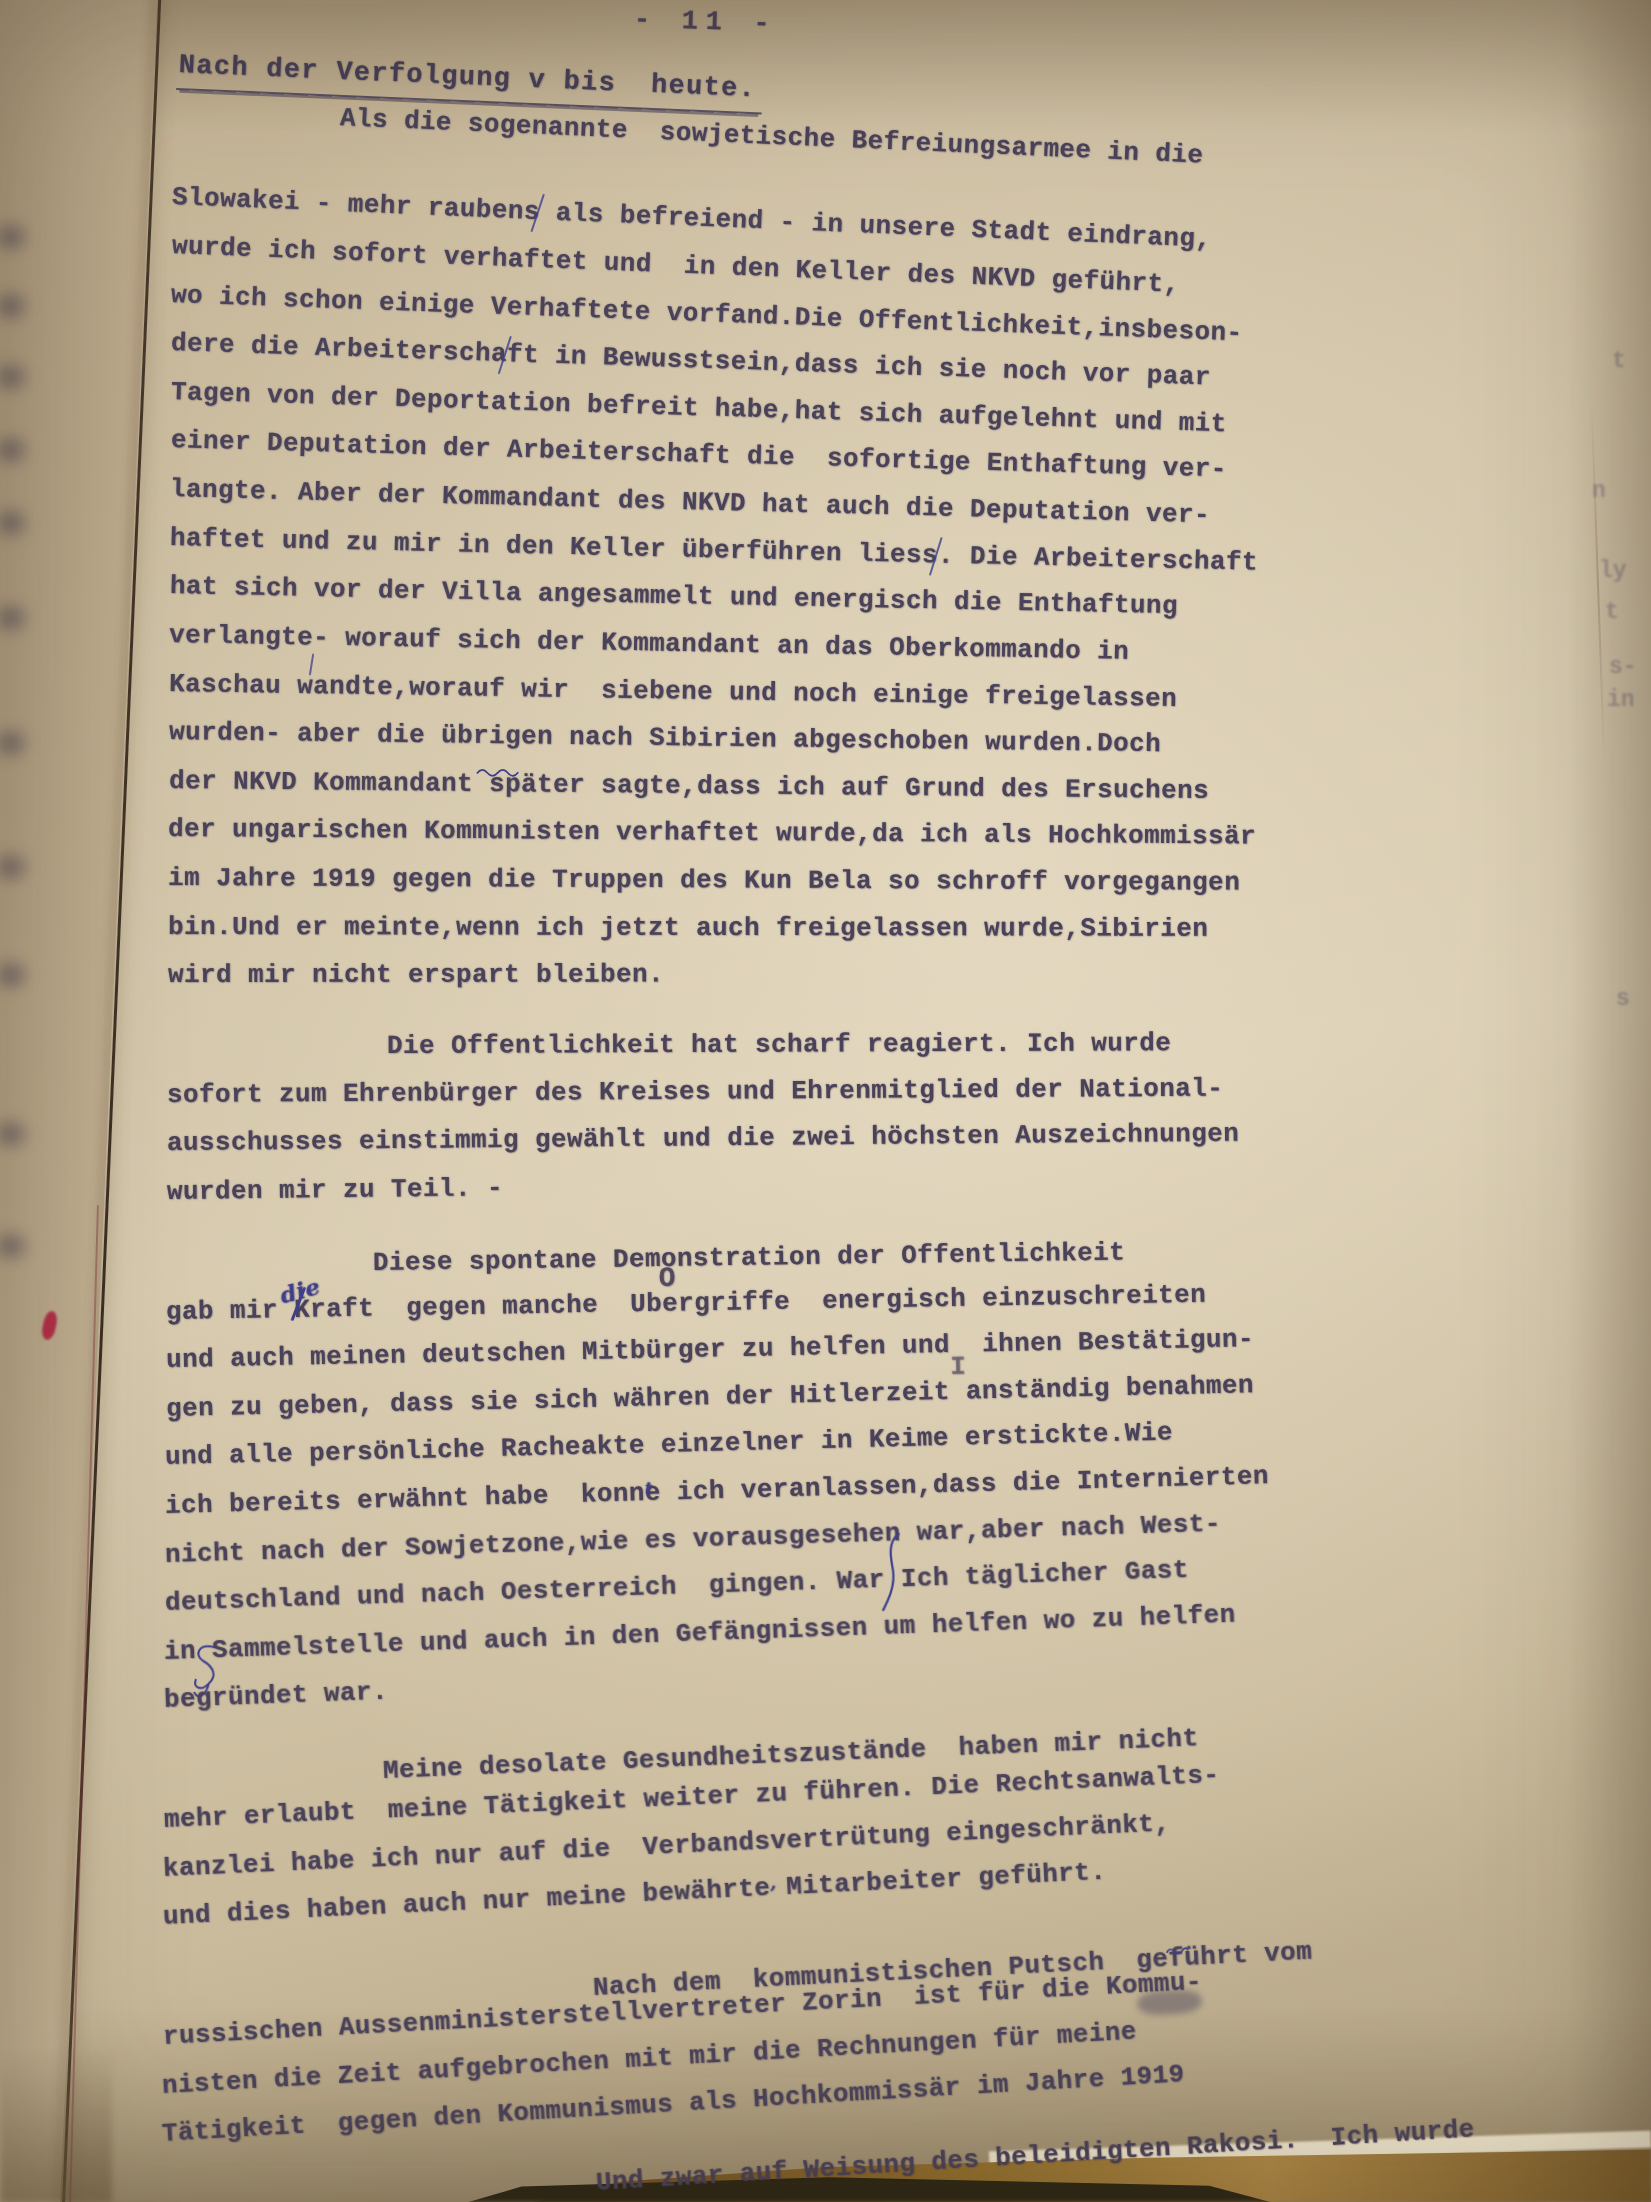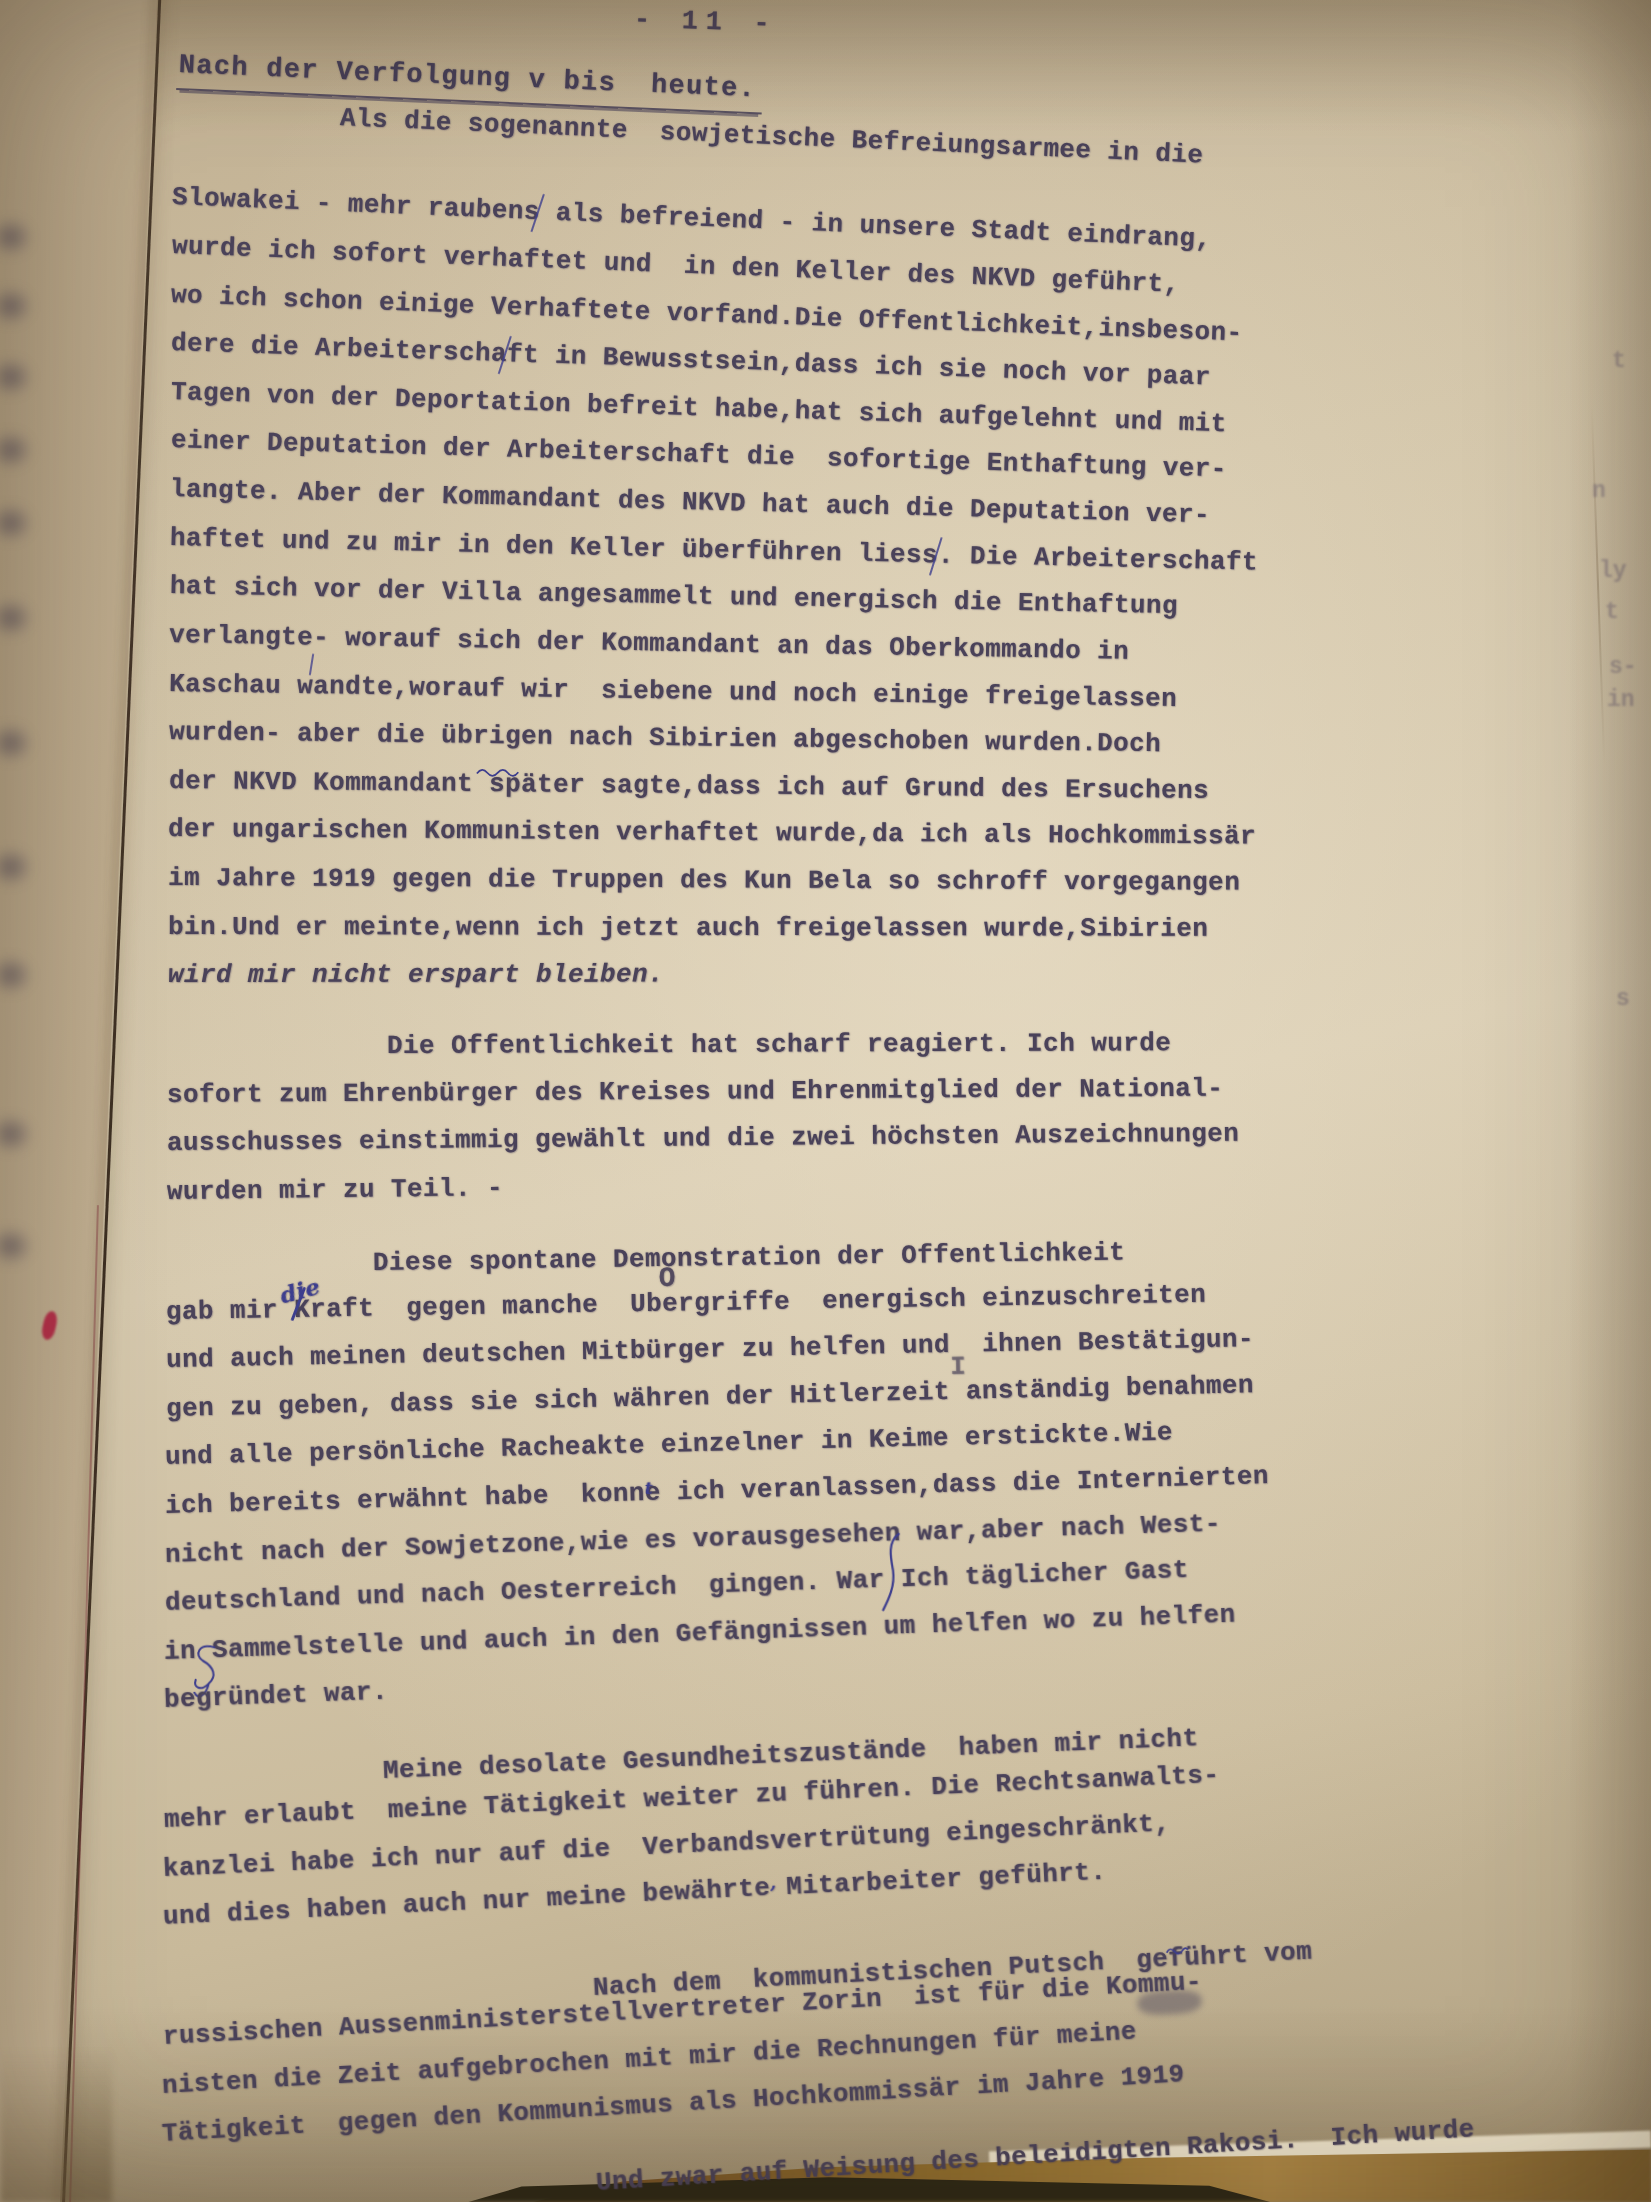--- a/index.html
+++ b/index.html
@@ -107,21 +107,21 @@
       <div class="tline" style="left: 170px; top: 571px; transform: rotate(1.15deg);">hat sich vor der Villa angesammelt und energisch die Enthaftung</div>
       <div class="tline" style="left: 169px; top: 620px; transform: rotate(1deg);">verlangte<span class="anch"><span class="hw tail"></span></span>- worauf sich der Kommandant an das Oberkommando in</div>
       <div class="tline" style="left: 169px; top: 669px; transform: rotate(0.85deg);">Kaschau wandte,worauf wir  siebene und noch einige freigelassen</div>
       <div class="tline" style="left: 169px; top: 717px; transform: rotate(0.7deg);">wurden- aber die übrigen nach Sibirien abgeschoben wurden.Doch</div>
       <div class="tline" style="left: 169px; top: 766px; transform: rotate(0.55deg);">der NKVD Kommandant<span class="anch"><svg class="hw sq" width="45" height="13.8" viewBox="0 0 52 16">
             <path d="M2 10 Q8 2 14 9 T26 9 T38 9 T50 8" fill="none" stroke="#3d3e8e" stroke-width="2"></path>
           </svg></span> später sagte,dass ich auf Grund des Ersuchens</div>
       <div class="tline" style="left: 168px; top: 814px; transform: rotate(0.4deg);">der ungarischen Kommunisten verhaftet wurde,da ich als Hochkommissär</div>
       <div class="tline" style="left: 168px; top: 863px; transform: rotate(0.25deg);">im Jahre 1919 gegen die Truppen des Kun Bela so schroff vorgegangen</div>
       <div class="tline" style="left: 168px; top: 912px; transform: rotate(0.1deg);">bin.Und er meinte,wenn ich jetzt auch freigelassen wurde,Sibirien</div>
-      <div class="tline" style="left: 168px; top: 960px; transform: rotate(-0.0499999deg); font-style: italic;">wird mir nicht erspart bleiben.</div>
+      <div class="tline" style="left: 168px; top: 960px; transform: rotate(-0.0499999deg);">wird mir nicht erspart bleiben.</div>
       <div class="tline" style="left: 387px; top: 1031px; transform: rotate(-0.2deg);">Die Offentlichkeit hat scharf reagiert. Ich wurde</div>
       <div class="tline" style="left: 167px; top: 1080px; transform: rotate(-0.35deg);">sofort zum Ehrenbürger des Kreises und Ehrenmitglied der National-</div>
       <div class="tline" style="left: 167px; top: 1128px; transform: rotate(-0.5deg);">ausschusses einstimmig gewählt und die zwei höchsten Auszeichnungen</div>
       <div class="tline" style="left: 167px; top: 1177px; transform: rotate(-0.65deg);">wurden mir zu Teil. -</div>
       <div class="tline" style="left: 373px; top: 1248px; transform: rotate(-0.8deg);">Diese spontane Dem<span class="anch"><span class="hwO">O</span></span>onstration der Offentlichkeit</div>
       <div class="tline" style="left: 166px; top: 1297px; transform: rotate(-0.95deg);">gab mir <span class="anch"><span class="hw hwt">die</span></span><span class="anch"><span class="hw sl"></span></span>Kraft  gegen manche  Ubergriffe  energisch einzuschreiten</div>
       <div class="tline" style="left: 166px; top: 1345px; transform: rotate(-1.1deg);">und auch meinen deutschen Mitbürger zu helfen und <span class="anch"><span class="ghost">I</span></span> ihnen Bestätigun-</div>
       <div class="tline" style="left: 166px; top: 1394px; transform: rotate(-1.25deg);">gen zu geben, dass sie sich währen der Hitlerzeit anständig benahmen</div>
       <div class="tline" style="left: 165px; top: 1442px; transform: rotate(-1.4deg);">und alle persönliche Racheakte einzelner in Keime erstickte.Wie</div>
       <div class="tline" style="left: 165px; top: 1491px; transform: rotate(-1.55deg);">ich bereits erwähnt habe  konn<span class="anch"><span class="hw hws">t</span></span>e ich veranlassen,dass die Internierten</div>

